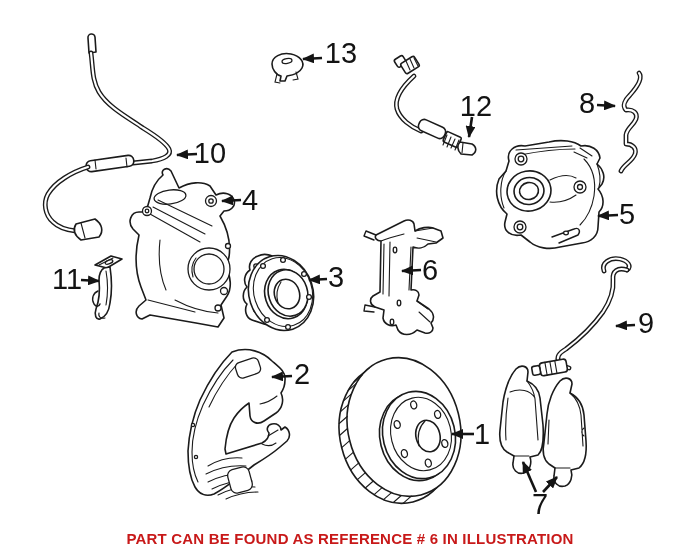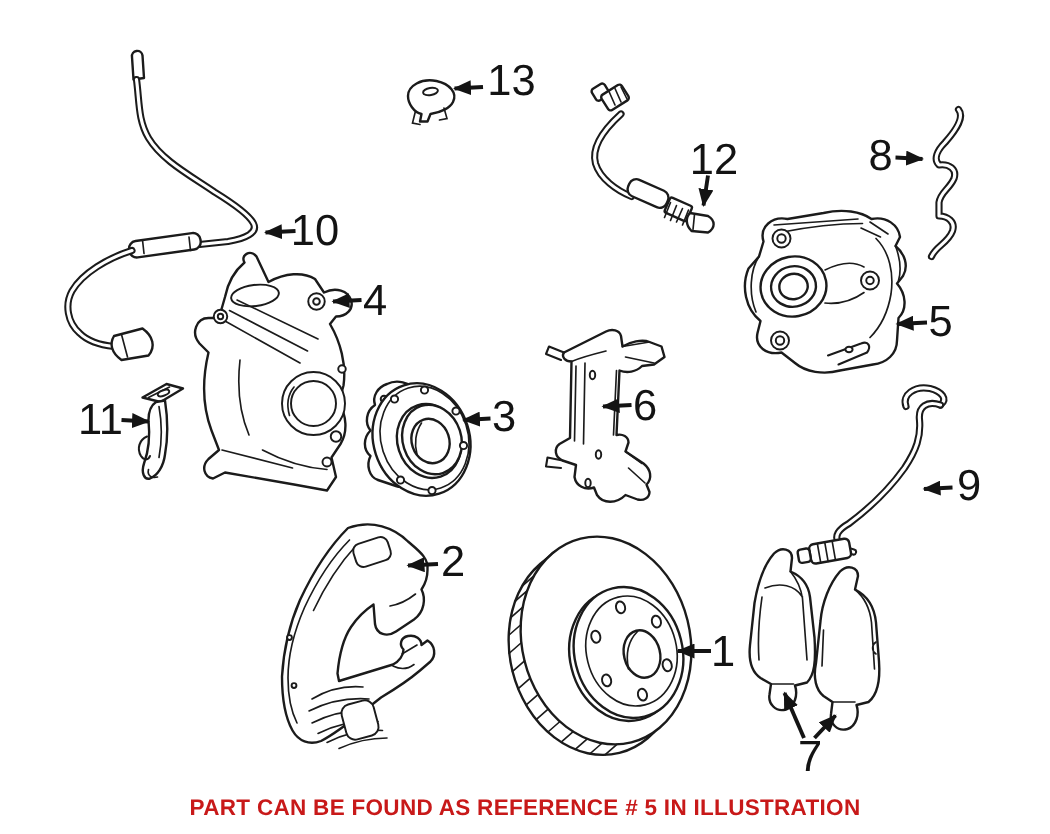--- a/index.html
+++ b/index.html
@@ -223,15 +223,15 @@
     <text class="callout-num" x="540" y="514">7</text>
     <text class="callout-num" x="587" y="113">8</text>
     <text class="callout-num" x="646" y="333">9</text>
     <text class="callout-num" x="210" y="163">10</text>
     <text class="callout-num" x="67" y="289">11</text>
     <text class="callout-num" x="476" y="116">12</text>
     <text class="callout-num" x="341" y="63">13</text>
   </g>
 </svg>
 
-<div class="note">PART CAN BE FOUND AS REFERENCE # 5 IN ILLUSTRATION</div>
+<div class="note">PART CAN BE FOUND AS REFERENCE # 6 IN ILLUSTRATION</div>
 
 </div>
 
 </body></html>

